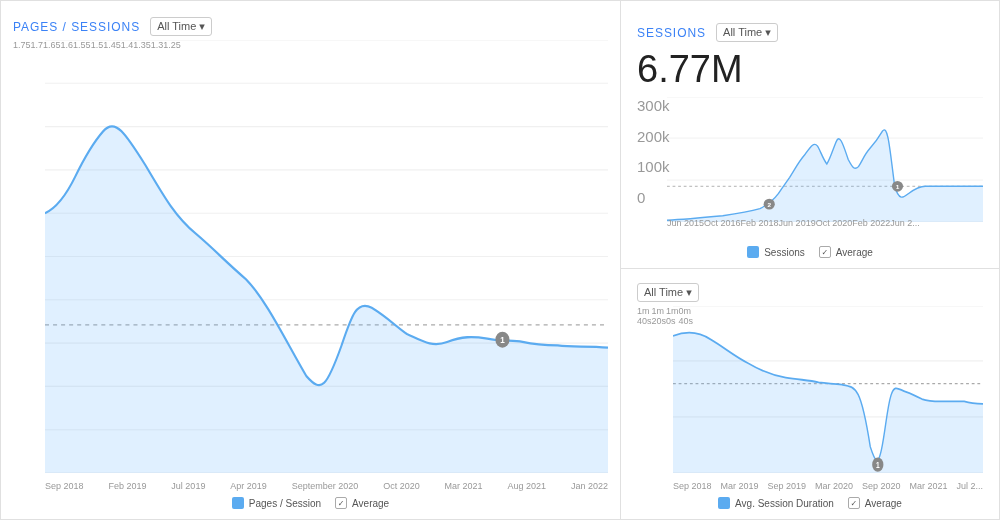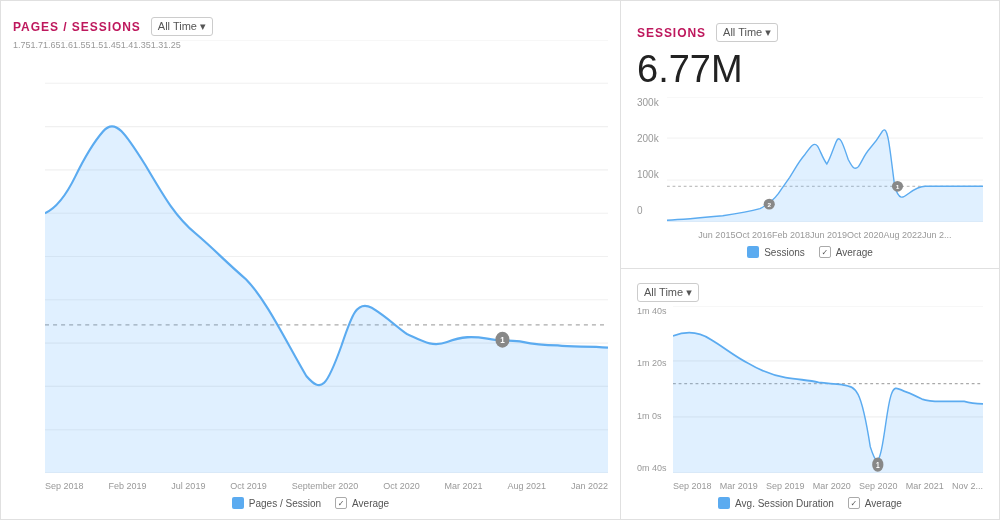--- a/index.html
+++ b/index.html
@@ -39,23 +39,23 @@
       flex-direction: column;
     }
     .chart-header {
       display: flex;
       align-items: center;
       gap: 10px;
       margin-bottom: 4px;
     }
     .chart-title {
       font-size: 12px;
-      font-weight: 700;
+      font-weight: 400;
       letter-spacing: 0.08em;
-      color: #be185d;
+      color: #3b82f6;
     }
     .time-filter {
       font-size: 11px;
       color: #555;
       border: 1px solid #ccc;
       border-radius: 3px;
       padding: 2px 6px;
       cursor: pointer;
       display: flex;
       align-items: flex-start;
@@ -187,21 +187,21 @@
 
         <circle cx="455" cy="263" r="7" fill="#888"></circle>
         <text x="455" y="266" text-anchor="middle" fill="white" font-size="8" font-weight="bold">1</text>
       </svg>
     </div>
 
     <div class="left-x-labels">
       <span>Sep 2018</span>
       <span>Feb 2019</span>
       <span>Jul 2019</span>
-      <span>Oct 2019</span>
+      <span>Apr 2019</span>
       <span>September 2020</span>
       <span>Oct 2020</span>
       <span>Mar 2021</span>
       <span>Aug 2021</span>
       <span>Jan 2022</span>
     </div>
   </div>
 
   <div class="legend">
     <div class="legend-item">
@@ -225,21 +225,21 @@
       <button class="time-filter">
         <span>All Time</span>
         <span>▾</span>
       </button>
     </div>
 
     <div class="big-number">6.77M</div>
 
     <div class="chart-area" style="flex:1; position:relative; min-height:100px;">
 
-      <div style="position:absolute;left:0;top:0;bottom:24px;display:flex;flex-direction:column;justify-content:space-between;font-size:10px;color:#999;width:30px;">
+      <div style="position:absolute;left:0;top:0;bottom:34px;display:flex;flex-direction:column;justify-content:space-between;font-size:15px;color:#999;width:30px;">
         <span>300k</span>
         <span>200k</span>
         <span>100k</span>
         <span>0</span>
       </div>
       <div style="position:absolute;top:0;left:30px;right:0;bottom:18px;">
         <svg viewBox="0 0 340 140" preserveAspectRatio="none">
 
           <line x1="0" y1="0" x2="340" y2="0" stroke="#f0f0f0" stroke-width="1"></line>
           <line x1="0" y1="46" x2="340" y2="46" stroke="#f0f0f0" stroke-width="1"></line>
@@ -251,27 +251,27 @@
           <path d="M0,138 C20,137 40,135 60,133 C80,130 90,128 100,125 C110,120 115,115 120,108 C125,100 128,96 132,90 C138,80 142,72 148,65 C155,55 158,50 162,55 C165,60 168,70 172,75 C176,68 178,60 182,50 C186,40 190,55 195,70 C200,80 202,82 206,78 C210,72 212,65 218,58 C225,50 228,45 232,38 C238,30 240,62 245,100 C250,118 255,112 260,108 C268,102 272,100 278,100 C285,100 290,100 295,100 C305,100 315,100 340,100 L340,140 L0,140 Z" fill="rgba(100,180,255,0.2)"></path>
           <path d="M0,138 C20,137 40,135 60,133 C80,130 90,128 100,125 C110,120 115,115 120,108 C125,100 128,96 132,90 C138,80 142,72 148,65 C155,55 158,50 162,55 C165,60 168,70 172,75 C176,68 178,60 182,50 C186,40 190,55 195,70 C200,80 202,82 206,78 C210,72 212,65 218,58 C225,50 228,45 232,38 C238,30 240,62 245,100 C250,118 255,112 260,108 C268,102 272,100 278,100 C285,100 290,100 295,100 C305,100 315,100 340,100" fill="none" stroke="#5babf0" stroke-width="1.5"></path>
 
           <circle cx="110" cy="120" r="6" fill="#888"></circle>
           <text x="110" y="123" text-anchor="middle" fill="white" font-size="7" font-weight="bold">2</text>
           <circle cx="248" cy="100" r="6" fill="#888"></circle>
           <text x="248" y="103" text-anchor="middle" fill="white" font-size="7" font-weight="bold">1</text>
         </svg>
       </div>
 
-      <div style="position:absolute;bottom:0;left:30px;right:0;display:flex;justify-content:center;font-size:9px;color:#999;">
+      <div style="position:absolute;bottom:12px;left:30px;right:0;display:flex;justify-content:flex-start;font-size:9px;color:#999;">
         <span>Jun 2015</span>
         <span>Oct 2016</span>
         <span>Feb 2018</span>
         <span>Jun 2019</span>
         <span>Oct 2020</span>
-        <span>Aug 2022</span>
+        <span>Feb 2022</span>
         <span>Jun 2...</span>
       </div>
     </div>
 
     <div class="legend">
       <div class="legend-item">
         <div class="legend-color" style="background:#5babf0;"></div>
         <span>Sessions</span>
       </div>
       <div class="legend-item">
@@ -286,21 +286,21 @@
   <div class="right-bottom">
     <div class="chart-header">
       <button class="time-filter">
         <span>All Time</span>
         <span>▾</span>
       </button>
     </div>
 
     <div class="chart-area" style="flex:1; position:relative; min-height:80px;">
 
-      <div style="position:absolute;left:0;top:0;bottom:18px;display:flex;flex-direction:column;justify-content:space-between;font-size:9px;color:#999;width:36px;">
+      <div style="position:absolute;left:0;top:0;bottom:18px;display:flex;flex-direction:row;justify-content:space-between;font-size:9px;color:#999;width:36px;">
         <span>1m 40s</span>
         <span>1m 20s</span>
         <span>1m 0s</span>
         <span>0m 40s</span>
       </div>
       <div style="position:absolute;top:0;left:36px;right:0;bottom:18px;">
         <svg viewBox="0 0 330 140" preserveAspectRatio="none">
 
           <line x1="0" y1="0" x2="330" y2="0" stroke="#f0f0f0" stroke-width="1"></line>
           <line x1="0" y1="46" x2="330" y2="46" stroke="#f0f0f0" stroke-width="1"></line>
@@ -317,21 +317,21 @@
         </svg>
       </div>
 
       <div style="position:absolute;bottom:0;left:36px;right:0;display:flex;justify-content:space-between;font-size:9px;color:#999;">
         <span>Sep 2018</span>
         <span>Mar 2019</span>
         <span>Sep 2019</span>
         <span>Mar 2020</span>
         <span>Sep 2020</span>
         <span>Mar 2021</span>
-        <span>Nov 2...</span>
+        <span>Jul 2...</span>
       </div>
     </div>
 
     <div class="legend">
       <div class="legend-item">
         <div class="legend-color" style="background:#5babf0;"></div>
         <span>Avg. Session Duration</span>
       </div>
       <div class="legend-item">
         <div class="legend-check">

